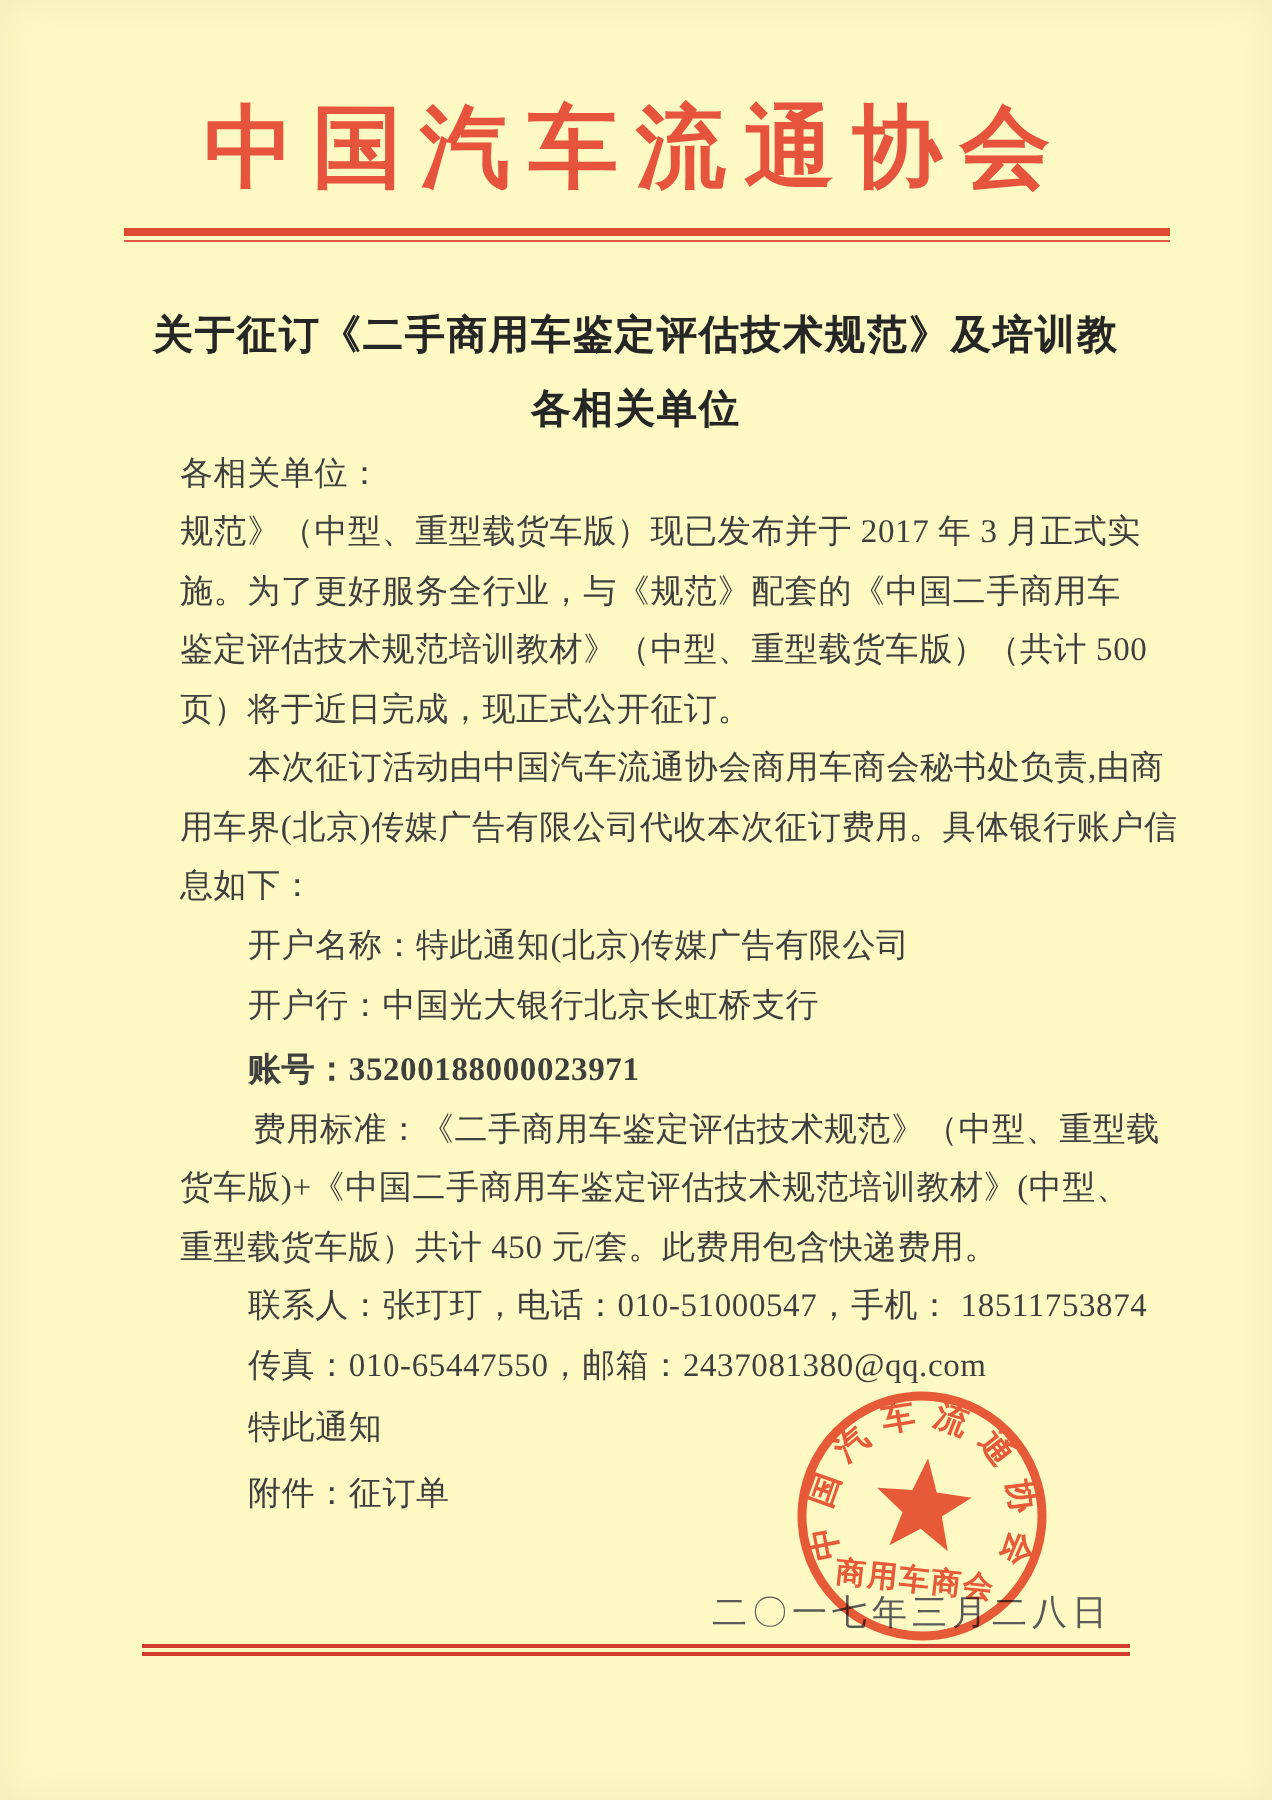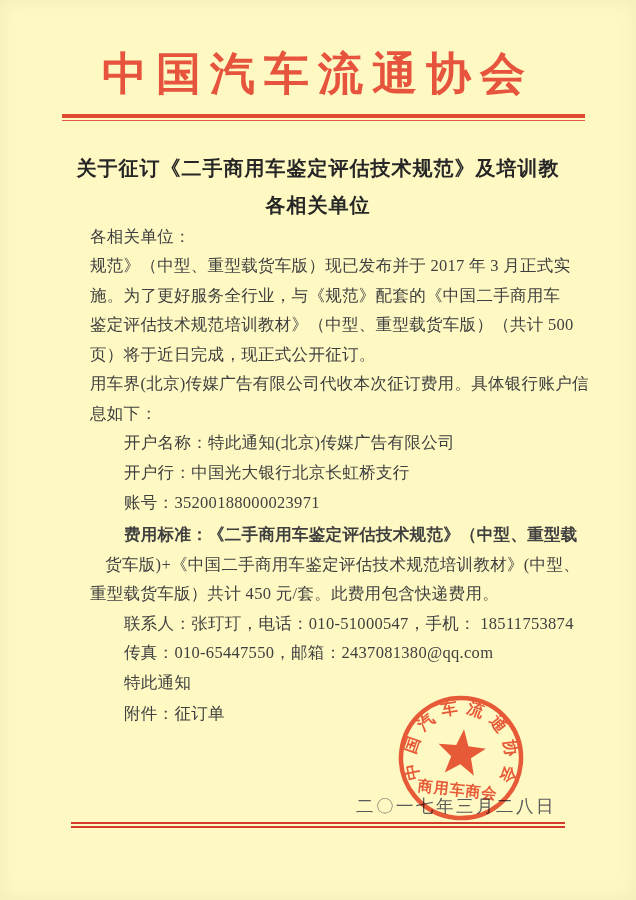--- a/index.html
+++ b/index.html
@@ -63,20 +63,21 @@
     <div>关于征订《二手商用车鉴定评估技术规范》及培训教</div>
     <div>各相关单位</div>
   </div>
 
   <div class="doc-body">
     <div>各相关单位：</div>
     <div>规范》（中型、重型载货车版）现已发布并于 2017 年 3 月正式实</div>
     <div>施。为了更好服务全行业，与《规范》配套的《中国二手商用车</div>
     <div>鉴定评估技术规范培训教材》（中型、重型载货车版）（共计 500</div>
     <div>页）将于近日完成，现正式公开征订。</div>
+    <div class="ind">本次征订活动由中国汽车流通协会商用车商会秘书处负责,由商</div>
     <div>用车界(北京)传媒广告有限公司代收本次征订费用。具体银行账户信</div>
     <div>息如下：</div>
     <div class="ind">开户名称：特此通知(北京)传媒广告有限公司</div>
     <div class="ind">开户行：中国光大银行北京长虹桥支行</div>
     <div class="ind">账号：35200188000023971</div>
     <div class="ind">费用标准：《二手商用车鉴定评估技术规范》（中型、重型载</div>
     <div>货车版)+《中国二手商用车鉴定评估技术规范培训教材》(中型、</div>
     <div>重型载货车版）共计 450 元/套。此费用包含快递费用。</div>
     <div class="ind">联系人：张玎玎，电话：010-51000547，手机： 18511753874</div>
     <div class="ind">传真：010-65447550，邮箱：2437081380@qq.com</div>

